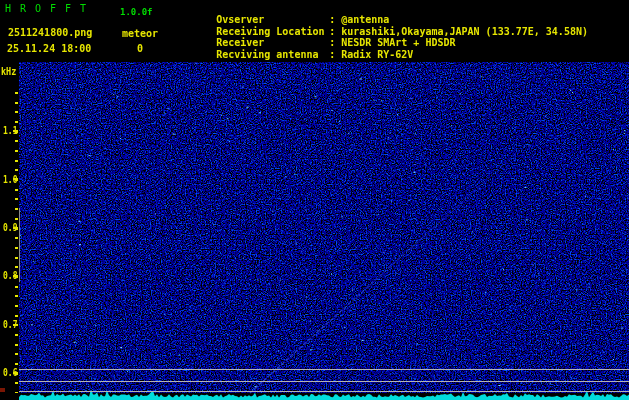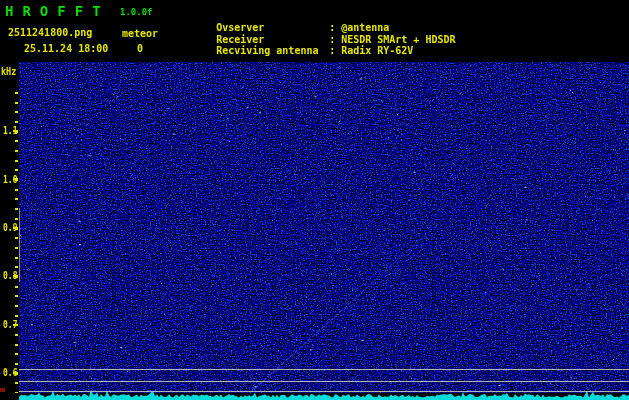--- a/index.html
+++ b/index.html
@@ -2,24 +2,24 @@
 <html><head>
 <meta charset="utf-8">
 <style>
   html,body{margin:0;padding:0;background:#000;}
   #screen{position:relative;width:629px;height:400px;background:#000;overflow:hidden;
           font-family:"DejaVu Sans Mono",monospace;}
   .abs{position:absolute;}
   .yel{color:#e6e600;}
   .grn{color:#00dd00;}
   .px10{font-size:10px;line-height:11px;font-weight:bold;letter-spacing:0;}
-  .title{font-size:14px;font-weight:bold;letter-spacing:9px;}
+  .title{font-size:10px;font-weight:normal;letter-spacing:9px;}
   .ver{font-size:9px;font-weight:bold;}
   .info-row{height:11.5px;font-size:10px;font-weight:bold;white-space:pre;}
-  .info-label{display:inline-block;width:113px;margin-top:8px;}
+  .info-label{display:inline-block;width:113px;}
   .info-colon{display:inline-block;width:12px;}
   .ylab{width:15px;text-align:right;font-size:10px;font-weight:bold;
         transform:scaleX(0.8);transform-origin:right center;}
   .xlab{font-size:10px;font-weight:bold;}
   .tickcol-minor-left{left:15px;top:92px;width:3px;height:301px;
      background:repeating-linear-gradient(to bottom,#e6e600 0px,#e6e600 2px,transparent 2px,transparent 9.68px);}
   .tickcol-major-left{left:13px;top:130px;width:5px;height:244px;
      background:repeating-linear-gradient(to bottom,#e6e600 0px,#e6e600 2px,transparent 2px,transparent 48.4px);}
   .tickcol-minor-right{left:623px;top:92px;width:4px;height:301px;
      background:repeating-linear-gradient(to bottom,#e6e600 0px,#e6e600 2px,transparent 2px,transparent 9.68px);}
@@ -35,26 +35,29 @@
 </style>
 </head>
 <body>
 
 <div id="screen">
 
   <div class="abs grn title" style="left:5px;top:3px;">HROFFT</div>
   <div class="abs grn ver" style="left:120px;top:7px;">1.0.0f</div>
   <div class="abs yel px10" style="left:8px;top:27px;text-align:right;">2511241800.png</div>
   <div class="abs yel px10" style="left:122px;top:28px;text-align:right;">meteor</div>
-  <div class="abs yel px10" style="left:24px;top:43px;">25.11.24 18:00</div>
+  <div class="abs yel px10" style="left:7px;top:43px;">25.11.24 18:00</div>
   <div class="abs yel px10" style="left:137px;top:43px;">0</div>
 
   <div class="abs" style="left:180px;top:3px;">
     <div class="info-row yel">
       <span class="info-label">Ovserver</span><span class="info-colon">:</span><span>@antenna</span>
+    </div>
+    <div class="info-row yel">
+      <span class="info-label">Receiving Location</span><span class="info-colon">:</span><span>kurashiki,Okayama,JAPAN (133.77E, 34.58N)</span>
     </div>
     <div class="info-row yel">
       <span class="info-label">Receiver</span><span class="info-colon">:</span><span>NESDR SMArt + HDSDR</span>
     </div>
     <div class="info-row yel">
       <span class="info-label">Recviving antenna</span><span class="info-colon">:</span><span>Radix RY-62V</span>
     </div>
   </div>
 
   <svg id="plot" class="abs" width="610" height="338">

